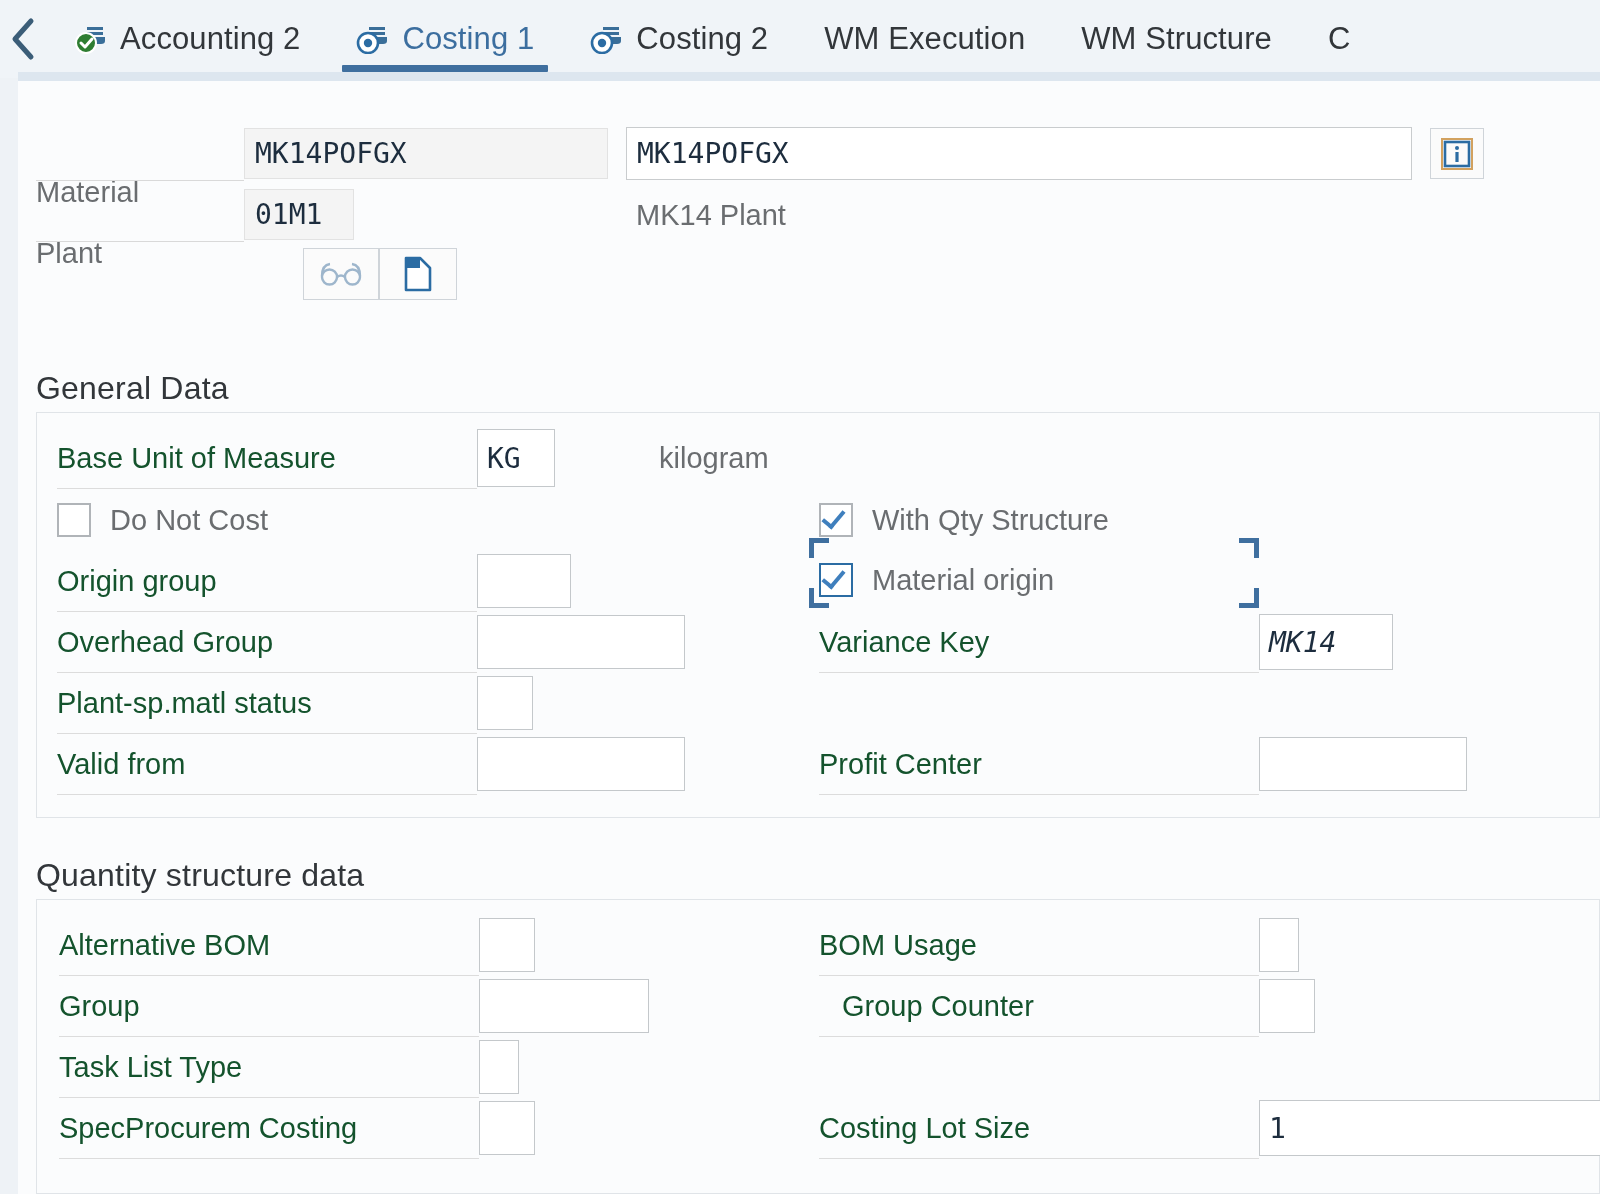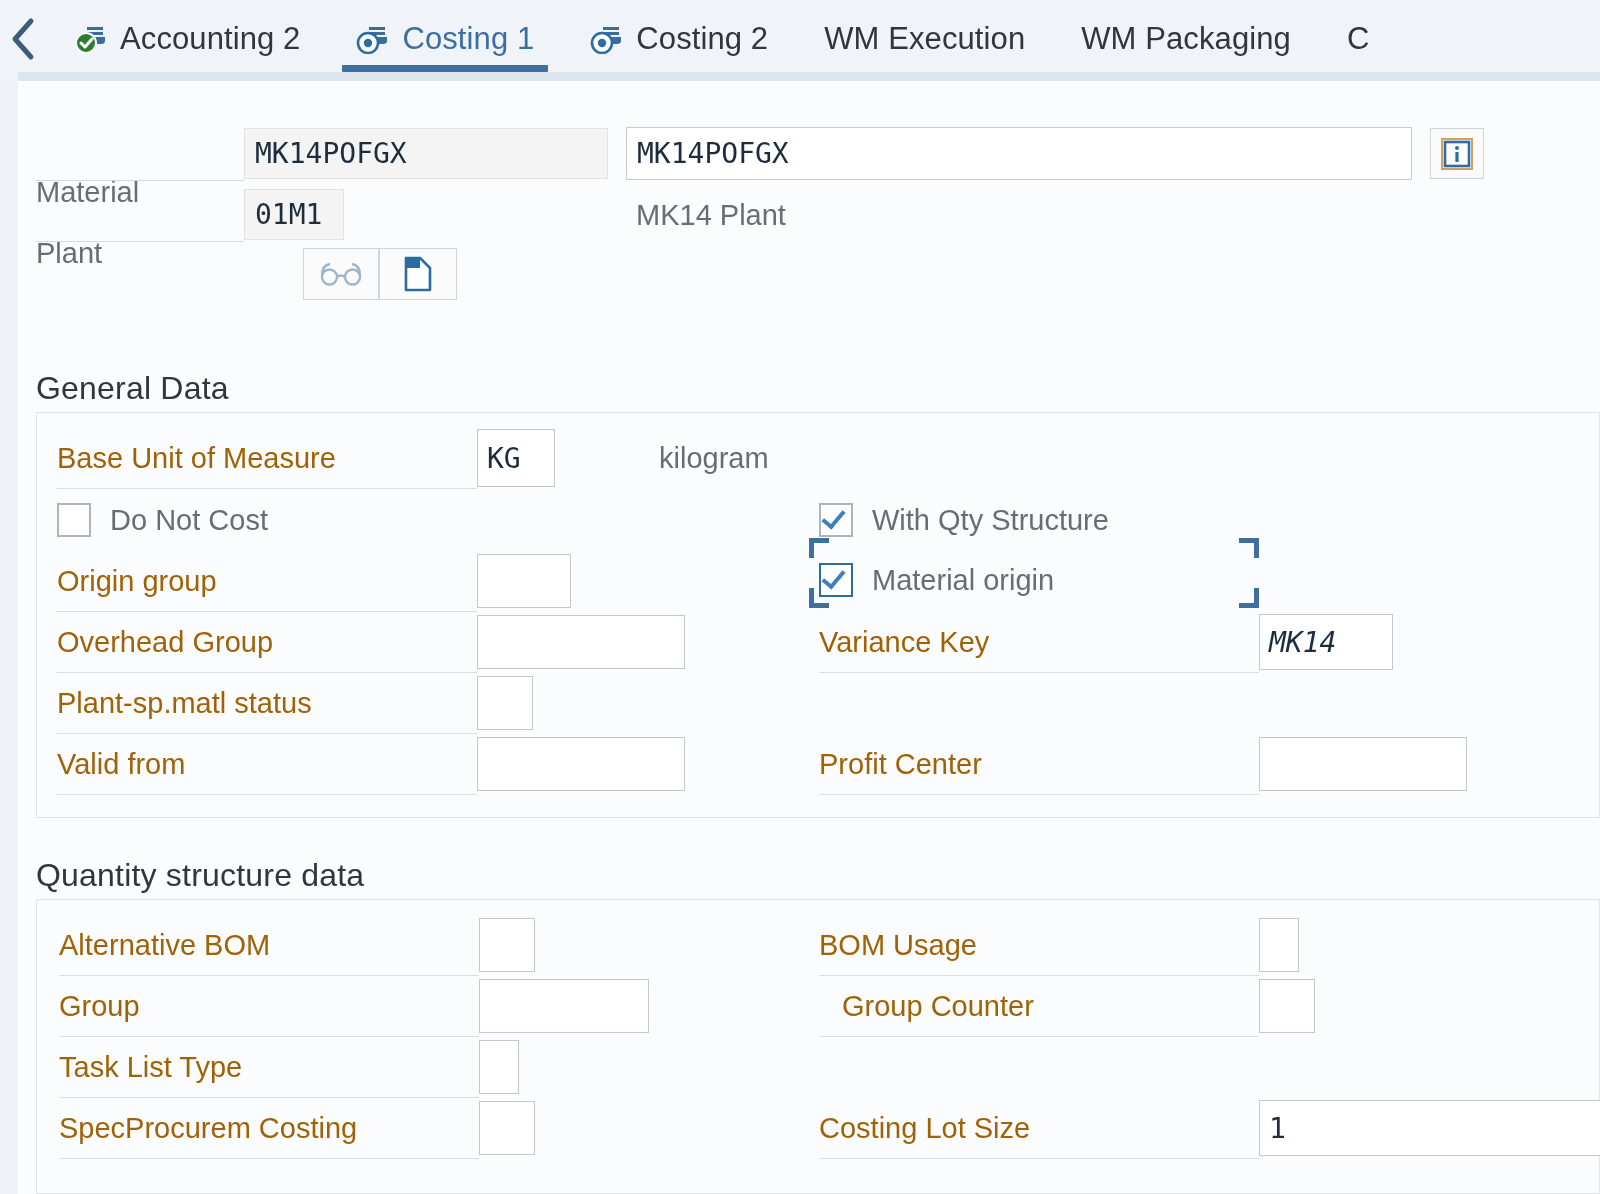--- a/index.html
+++ b/index.html
@@ -92,21 +92,21 @@
   }
   .panel {
     position: absolute;
     background: #fbfcfd;
     border: 1px solid #e0e4e8;
   }
 
   .frow { position: absolute; }
   .flabel {
     position: absolute; top: 50%; transform: translateY(-50%);
-    font-size: 29px; color: #a16207; white-space: nowrap;
+    font-size: 29px; color: #14532d; white-space: nowrap;
   }
   .flabel-rule {
     position: absolute; bottom: 0; height: 1px; background: #dcdcdc;
   }
   .finput {
     position: absolute; top: 50%; transform: translateY(-50%);
     background: #ffffff; border: 1px solid #c4c8cb;
     display: flex; align-items: center;
     padding: 0 9px;
     font-family: "DejaVu Sans Mono", monospace;
@@ -181,21 +181,21 @@
         <circle cx="12" cy="19" r="4.2" fill="#2b6ca3"></circle>
       </svg>
       <span class="tab-label">Costing 2</span>
     </div>
 
     <div class="tab">
       <span class="tab-label">WM Execution</span>
     </div>
 
     <div class="tab">
-      <span class="tab-label">WM Packaging</span>
+      <span class="tab-label">WM Structure</span>
     </div>
 
     <div class="tab">
       <span class="tab-label">C</span>
     </div>
   </div>
 
   <div class="tabbar-sep"></div>
 
   <div class="hdr-label" style="left:36px; top:136px;">Material</div>
@@ -206,21 +206,21 @@
     <svg width="34" height="34" viewBox="0 0 34 34">
       <rect x="2" y="2" width="30" height="30" fill="none" stroke="#d2a15e" stroke-width="2"></rect>
       <rect x="5" y="5" width="24" height="24" fill="none" stroke="#2b6ca3" stroke-width="2.6"></rect>
       <circle cx="17" cy="11" r="2" fill="#2b6ca3"></circle>
       <rect x="15.4" y="15" width="3.2" height="10" fill="#2b6ca3"></rect>
     </svg>
   </div>
 
   <div class="hdr-label" style="left:36px; top:197px;">Plant</div>
   <div class="hdr-label-rule" style="left:36px; top:241px; width:208px;"></div>
-  <div class="ro-field" style="left:244px; top:189px; width:100px; height:51px;text-align:right;">01M1</div>
+  <div class="ro-field" style="left:244px; top:189px; width:110px; height:51px;text-align:right;">01M1</div>
   <div class="hdr-desc" style="left:636px; top:199px;">MK14 Plant</div>
 
   <div class="icon-btn" style="left:303px; top:248px; width:76px; height:52px;">
     <svg width="44" height="26" viewBox="0 0 44 26">
       <circle cx="10.5" cy="16" r="7.5" fill="none" stroke="#9eb6cc" stroke-width="2.4"></circle>
       <circle cx="33.5" cy="16" r="7.5" fill="none" stroke="#9eb6cc" stroke-width="2.4"></circle>
       <path d="M18 16 q4 -3 8 0" fill="none" stroke="#9eb6cc" stroke-width="2.4"></path>
       <path d="M3 15 q0 -11 8 -12" fill="none" stroke="#9eb6cc" stroke-width="2.4"></path>
       <path d="M41 15 q0 -11 -8 -12" fill="none" stroke="#9eb6cc" stroke-width="2.4"></path>
     </svg>

